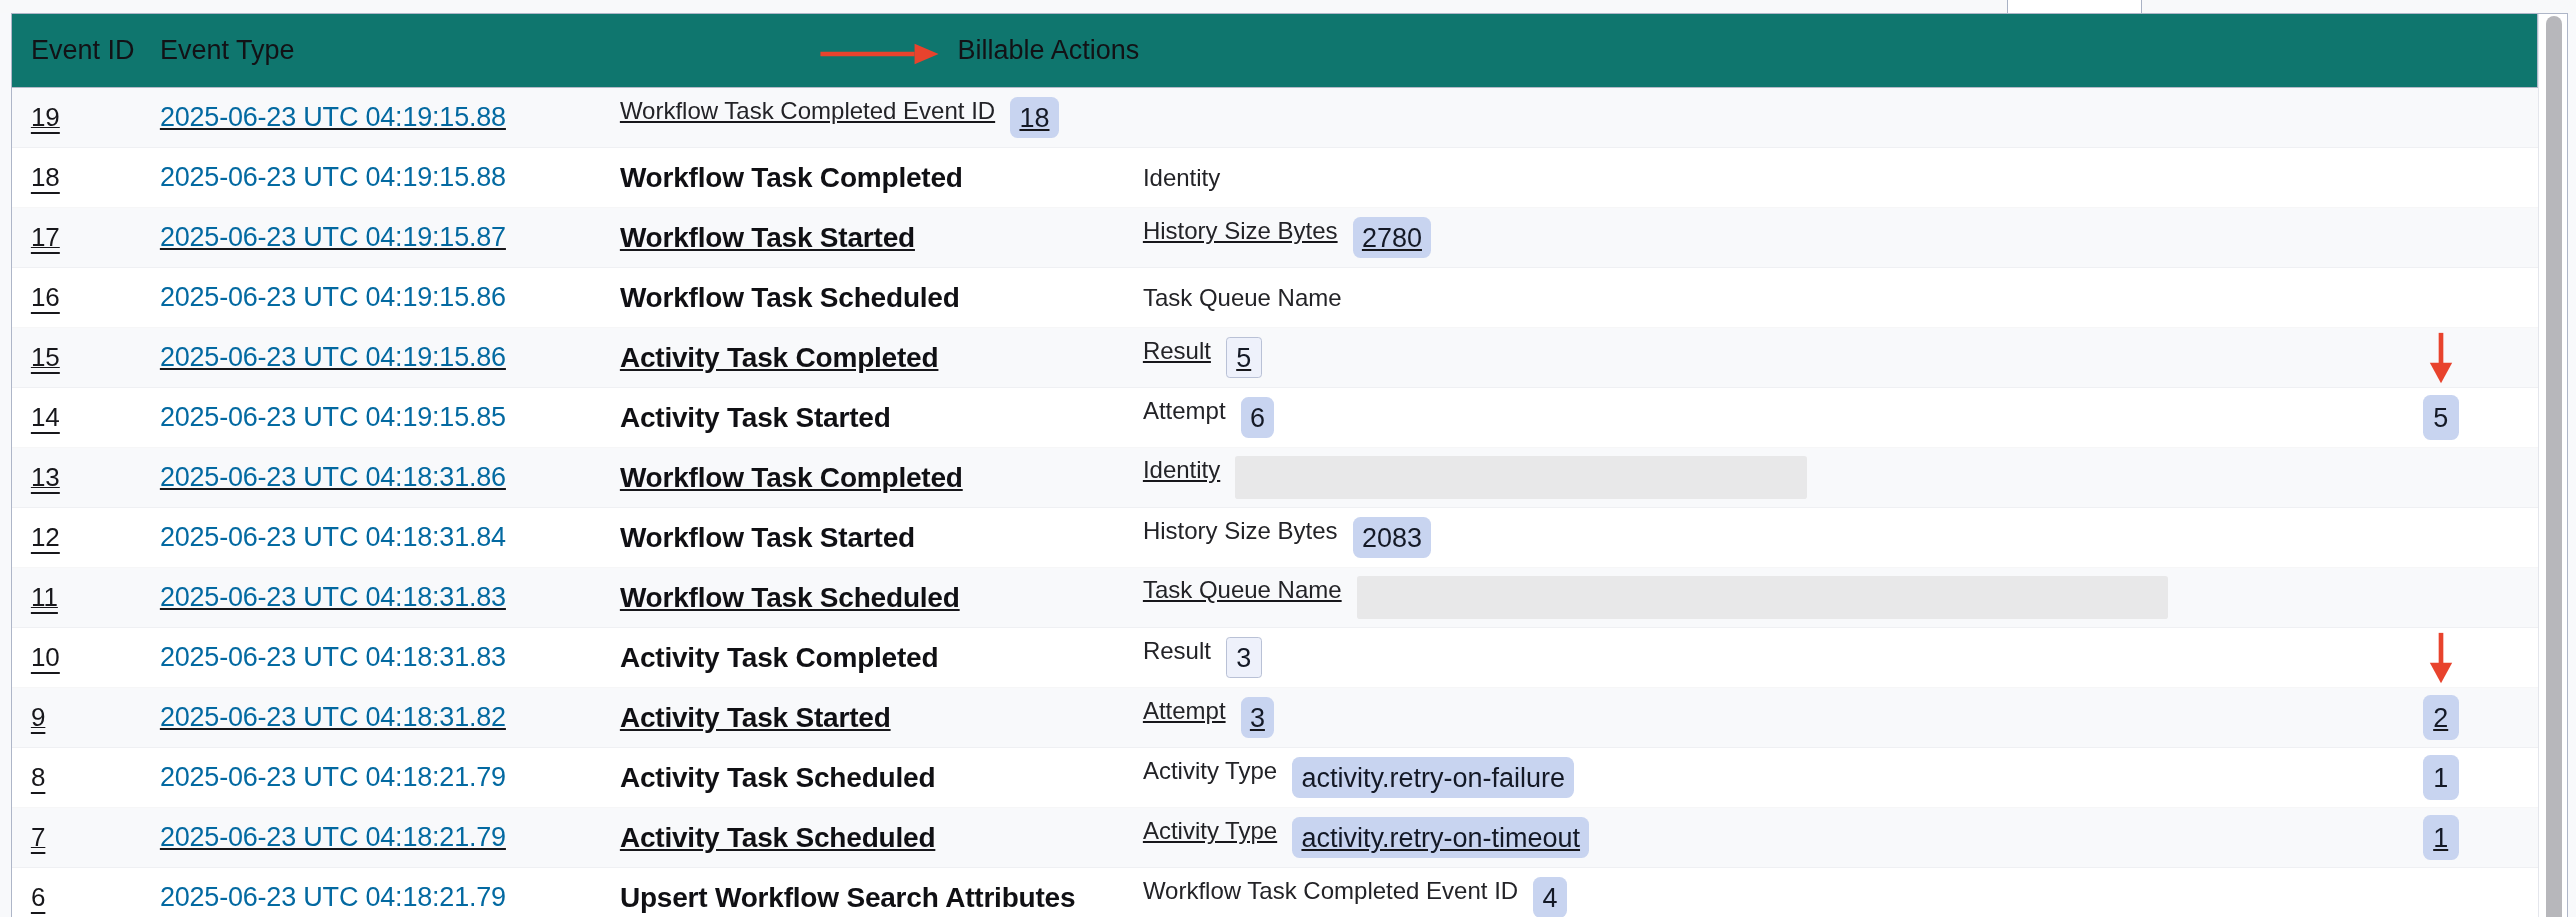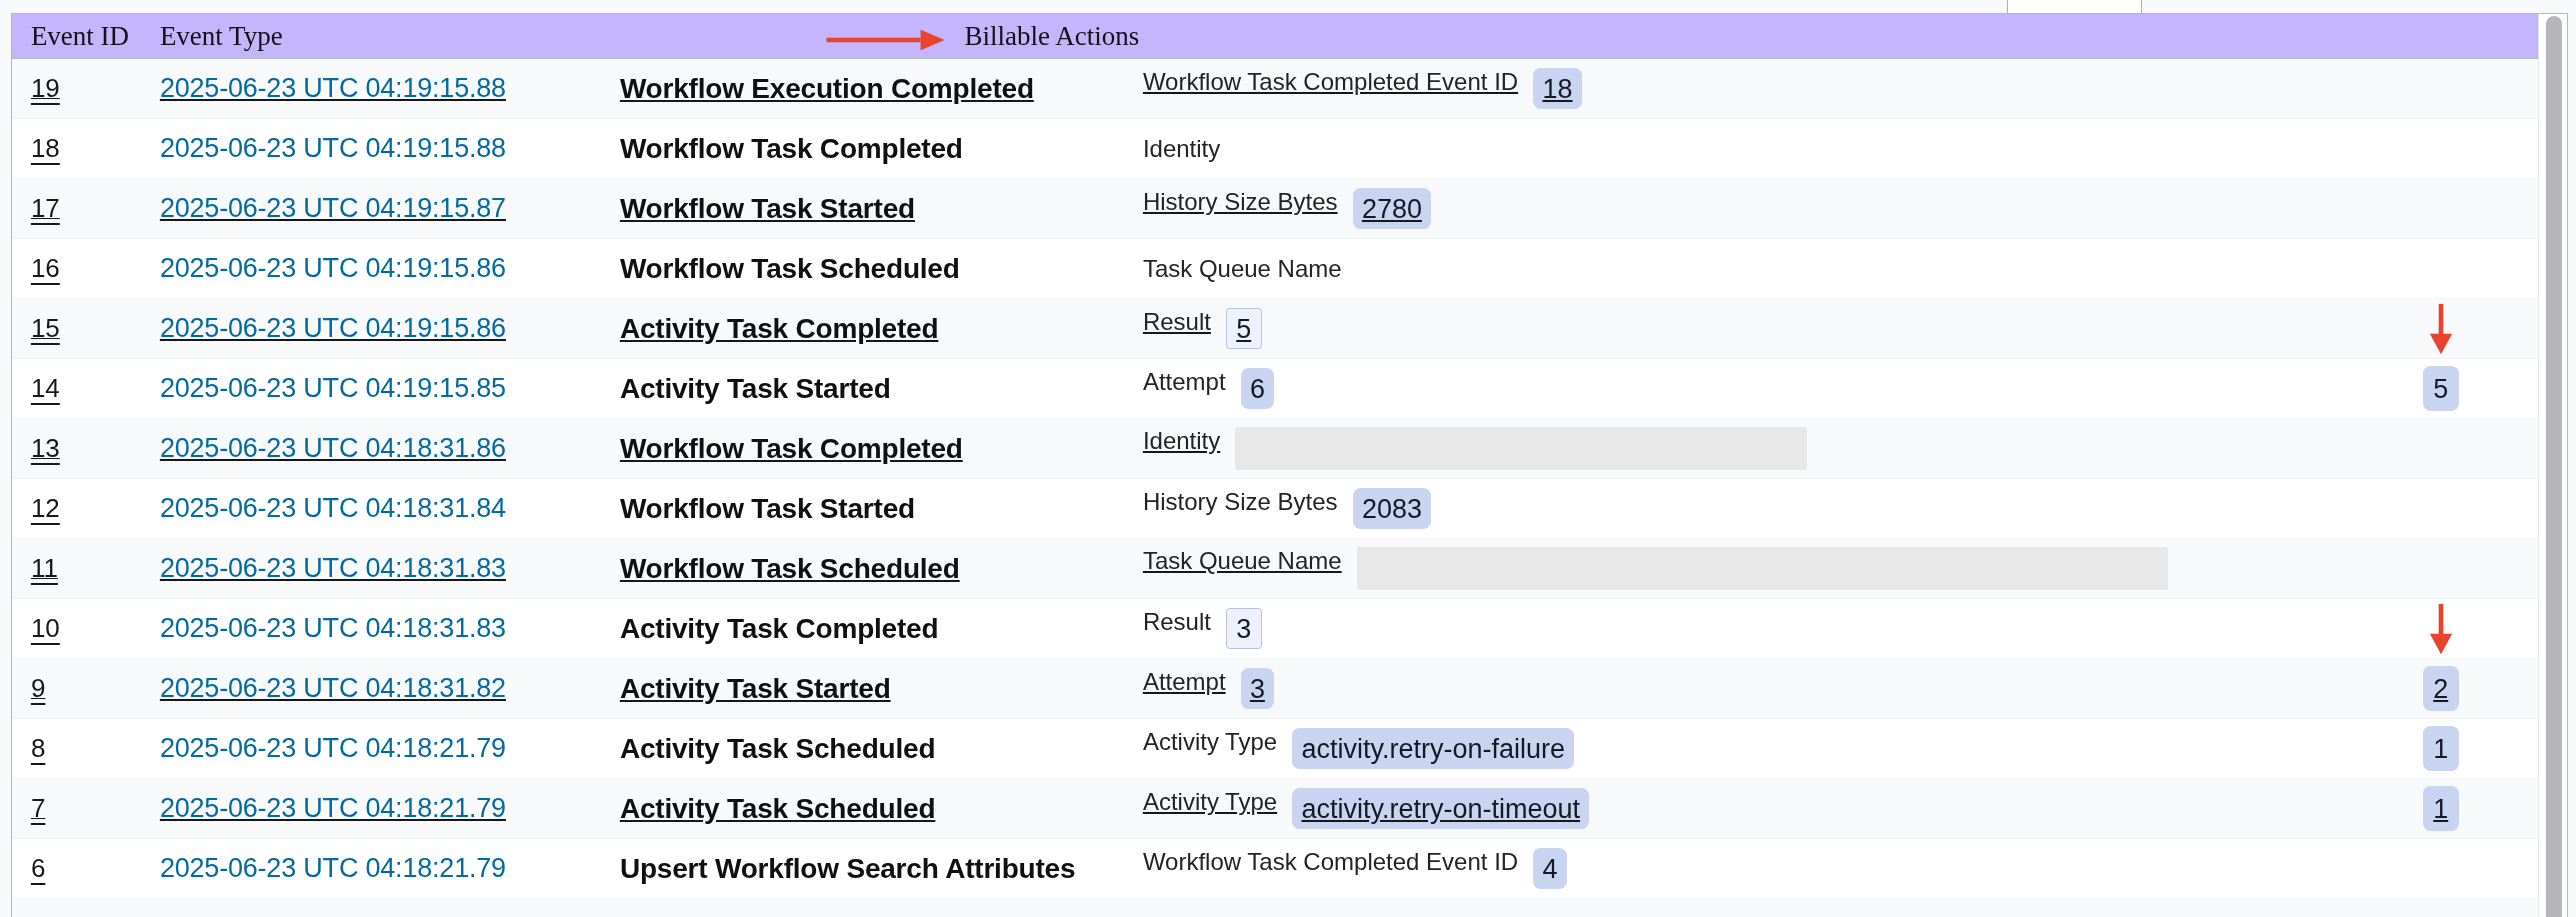--- a/index.html
+++ b/index.html
@@ -17,24 +17,24 @@
   }
   
   .table-outer{
     position:absolute;left:11.2px;top:13px;width:2555px;height:905px;
     border:1.9px solid #aeb6c8;border-bottom:none;
     background:#ffffff;display:flex;box-sizing:content-box;
   }
   .table-main{width:2527px;display:flex;flex-direction:column;}
   
   .hdr{
-    height:45px;box-sizing:border-box;background:#c4b5fd;
+    height:74px;box-sizing:border-box;background:#0f766e;
     border-bottom:1.9px solid #b4bac8;border-right:1.9px solid #b1b9cb;
     display:grid;grid-template-columns:129px 460px 523px 1fr 234px;
-    align-items:center;padding-left:18.7px;font-size:27px;color:#121216;font-family:Liberation Serif, serif;
+    align-items:center;padding-left:18.7px;font-size:27px;color:#121216;
   }
   .hdr .cell{white-space:nowrap;}
   .hdr .c-billable{display:flex;align-items:flex-end;justify-content:flex-end;padding-right:3.7px;}
   .hdr .c-billable .label{margin-left:17px;}
   
   .rows{flex:1;display:flex;flex-direction:column;overflow:hidden;}
   .row{
     height:60px;box-sizing:border-box;flex:0 0 60px;
     display:grid;grid-template-columns:129px 460px 523px 1fr 234px;
     align-items:center;padding-left:18.7px;
@@ -85,21 +85,20 @@
         <span class="label">Billable Actions</span>
       </div>
     </div>
 
     <div class="rows">
   <div class="row alt">
     <div class="c-id">
       <a href="#">19</a>
     </div>
     <div class="c-time">2025-06-23 UTC 04:19:15.88</div>
-    <div class="c-type">Workflow Execution Completed</div>
     <div class="c-detail">
       <span class="detail-label">Workflow Task Completed Event ID</span>
     <span class="badge">18</span>
           </div>
     <div class="c-billable-cell"></div>
   </div>
 
   <div class="row">
     <div class="c-id">
       <a href="#">18</a>

